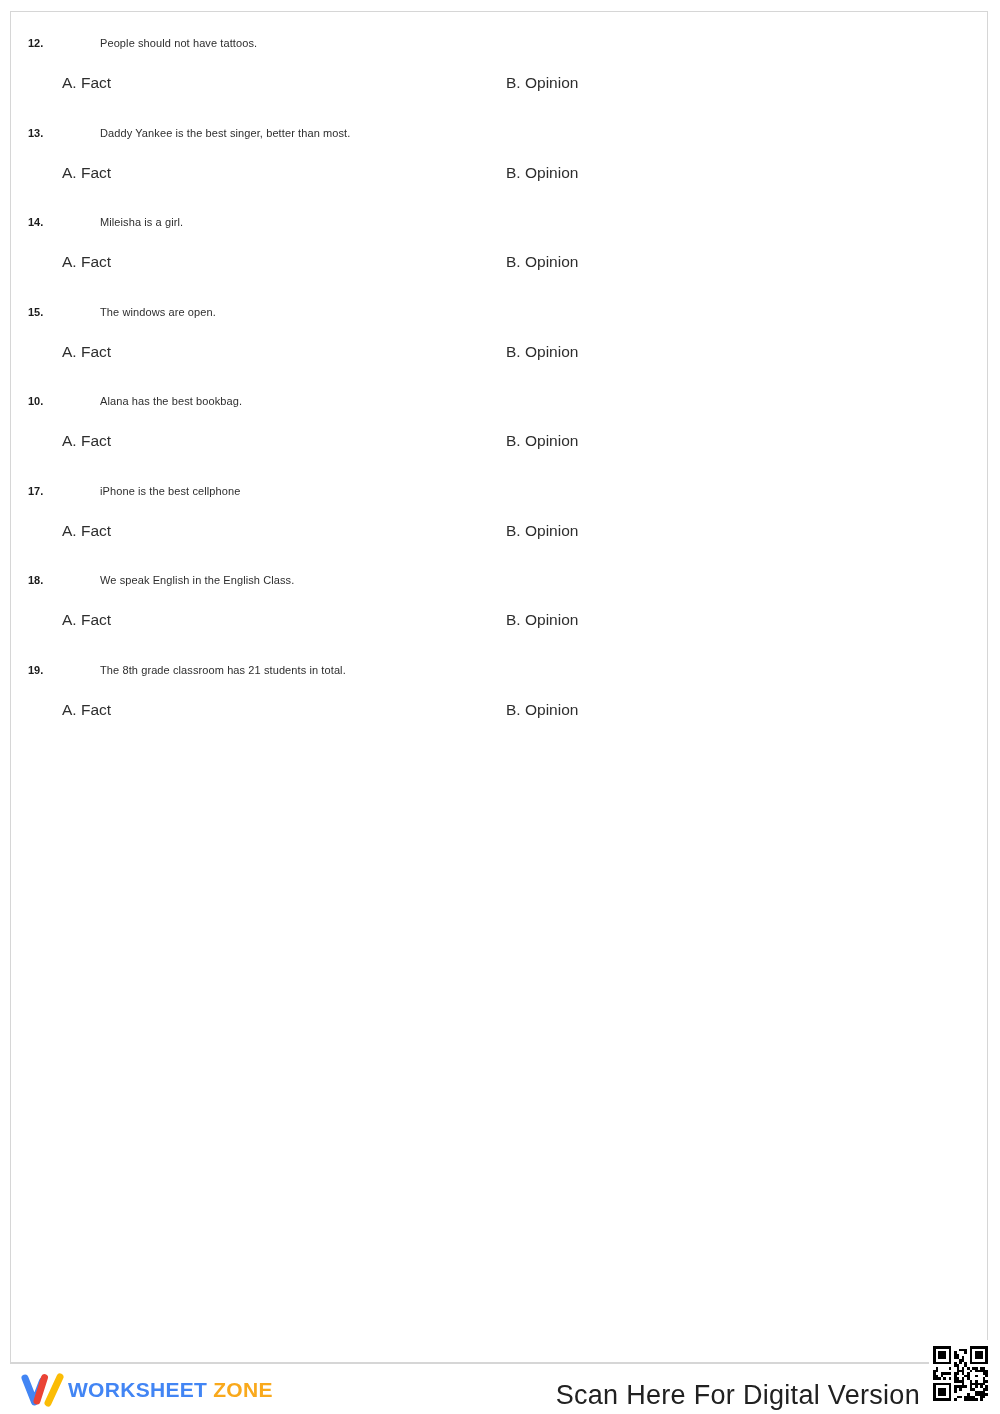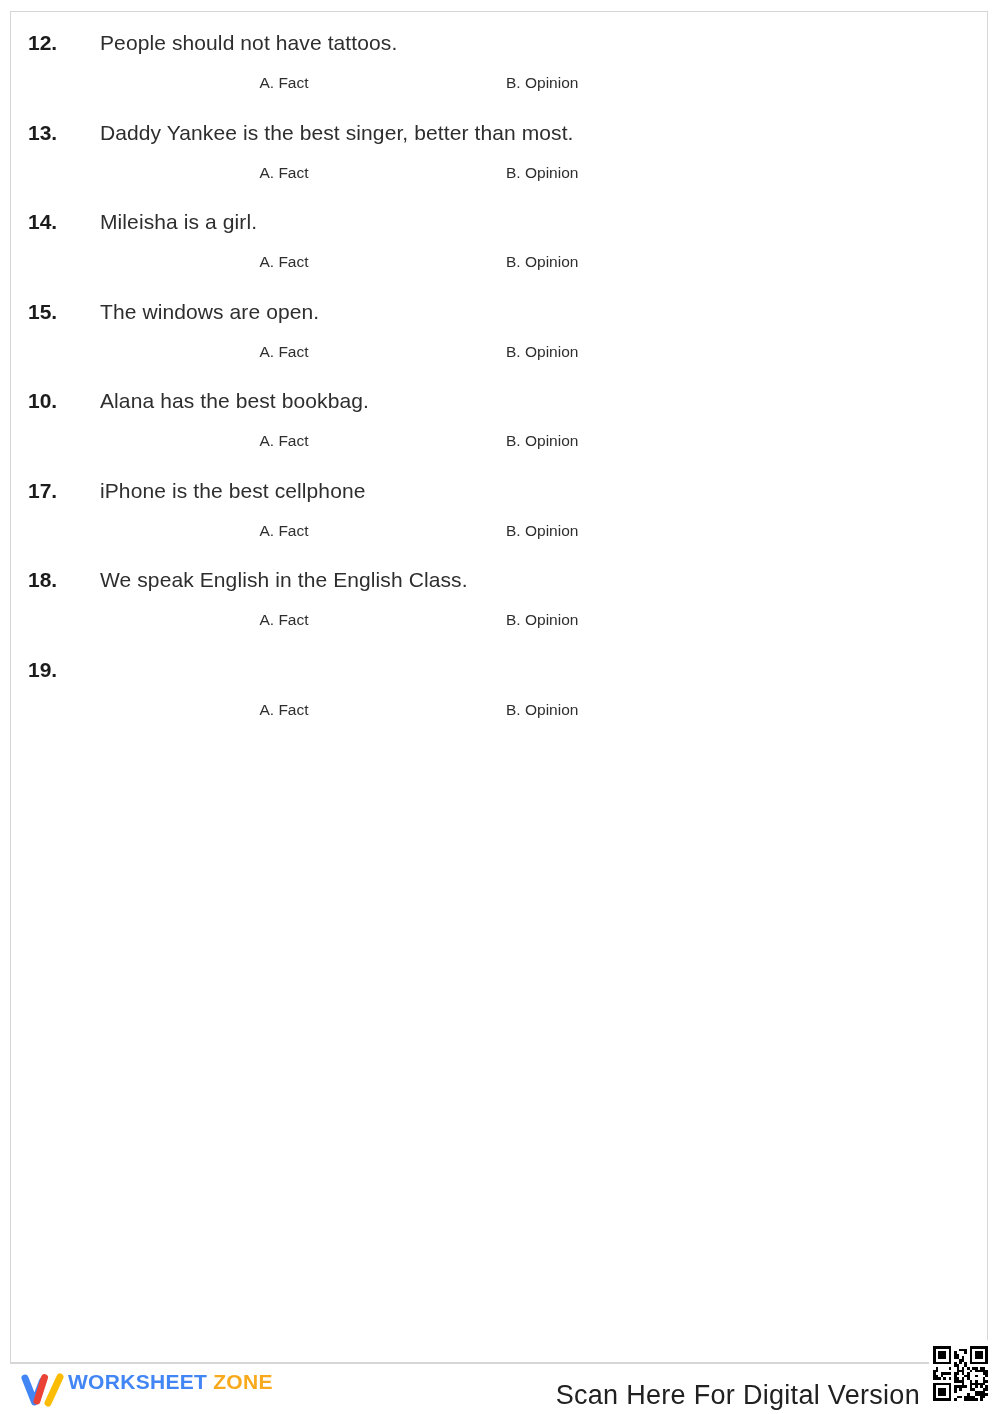--- a/index.html
+++ b/index.html
@@ -25,50 +25,50 @@
     position: absolute;
     left: 10px; top: 11px;
     width: 978px; height: 1353px;
     border: 1px solid var(--frame);
     border-bottom-width: 2px;
     padding: 21px 20px 0 17px;
   }
   .question { margin-bottom: 29.5px; }
   .stem {
     display: flex;
-    font-size: 21px;
+    font-size: 11px;
     line-height: 20px;
     color: var(--text);
   }
   .qnum {
     flex: 0 0 32px;
     font-weight: bold;
     color: var(--num);
   }
   .qtext { letter-spacing: 0.1px; margin-left: 40px; }
   .options {
     display: flex;
     margin-top: 20px;
     padding-left: 34px;
     font-size: 15.5px;
     line-height: 20px;
     color: var(--text);
   }
-  .opt-a { width: 444px; text-align: center; }
+  .opt-a { width: 444px; }
   .opt-b { }
   .footer {
     position: absolute;
     left: 0; top: 1364px;
     width: 1000px; height: 50px;
   }
   .brand {
     position: absolute;
     left: 20px; top: 6px;
     display: flex;
-    align-items: flex-start;
+    align-items: center;
   }
   .w-logo { width: 44px; height: 40px; display: block; }
   .brand-text {
     font-size: 21px;
     font-weight: bold;
     letter-spacing: 0.3px;
     margin-left: 4px;
     white-space: nowrap;
   }
   .brand-word1 { color: var(--blue); }
@@ -172,20 +172,21 @@
         </div>
         <div class="options">
           <span class="opt-a">A. Fact</span>
           <span class="opt-b">B. Opinion</span>
         </div>
       </div>
 
       <div class="question">
         <div class="stem">
           <span class="qnum">19.</span>
+          <span class="qtext">The 8th grade classroom has 21 students in total.</span>
         </div>
         <div class="options">
           <span class="opt-a">A. Fact</span>
           <span class="opt-b">B. Opinion</span>
         </div>
       </div>
     </div>
 </div>
 
 <div class="footer">

